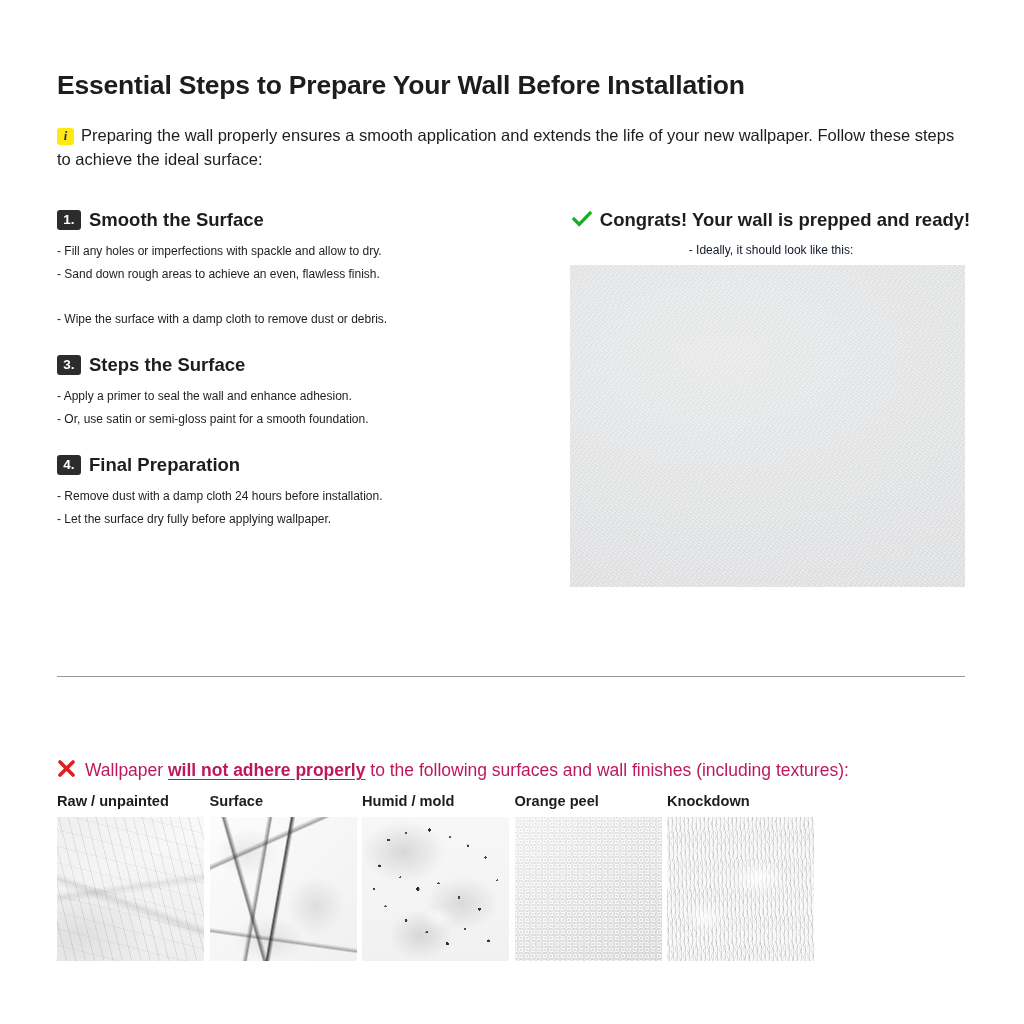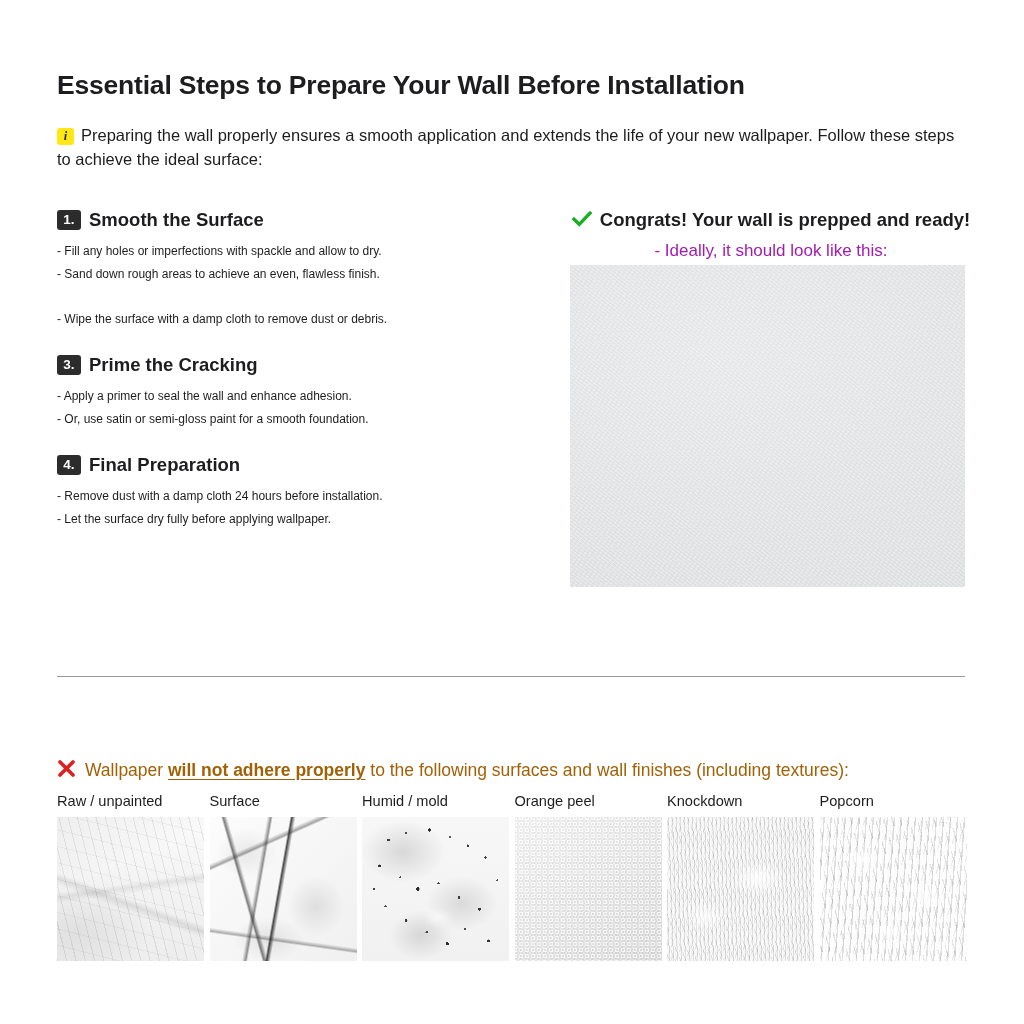--- a/index.html
+++ b/index.html
@@ -121,23 +121,23 @@
     line-height: 24px;
     white-space: nowrap;
   }
   .check-icon {
     display: inline-block;
     width: 20px;
     margin-right: 8px;
     vertical-align: -1px;
   }
   .ok-sub {
-    font-size: 17px;
+    font-size: 12px;
     line-height: 23px;
-    color: #a21caf;
+    color: #0f172a;
     margin-top: 6px;
     white-space: nowrap;
   }
 
   
   .good-wall {
     position: absolute;
     left: 570px;
     top: 265px;
     width: 395px;
@@ -166,21 +166,21 @@
     background: #9b9b9b;
   }
 
   
   .bad-head {
     position: absolute;
     left: 57px;
     top: 758px;
     font-size: 17.5px;
     font-weight: 700;
-    color: #a16207;
+    color: #be185d;
     line-height: 24px;
     white-space: nowrap;
   }
   .x-icon {
     display: inline-block;
     width: 19px;
     margin-right: 9px;
     vertical-align: -2px;
   }
   .bad-head .underline { text-decoration: underline; text-underline-offset: 2.5px; }
@@ -194,20 +194,21 @@
     display: flex;
     gap: 5.5px;
   }
   .thumb { width: 147px; }
   .thumb-label {
     font-size: 14.6px;
     line-height: 18px;
     color: #1d1d1f;
     margin-bottom: 7px;
     white-space: nowrap;
+    font-weight: bold;
   }
   .thumb-img {
     width: 147px;
     height: 144px;
     position: relative;
     overflow: hidden;
     background: #f4f4f4;
   }
 
   
@@ -369,21 +370,21 @@
       <div class="step-line">- Fill any holes or imperfections with spackle and allow to dry.</div>
       <div class="step-line">- Sand down rough areas to achieve an even, flawless finish.</div>
     </div>
 
     <div class="step">
       <div class="step-line">- Wipe the surface with a damp cloth to remove dust or debris.</div>
     </div>
 
     <div class="step">
       <div class="step-head">
-        <span class="num-badge">3.</span><span>Prime the Cracking</span>
+        <span class="num-badge">3.</span><span>Steps the Surface</span>
       </div>
       <div class="step-line">- Apply a primer to seal the wall and enhance adhesion.</div>
       <div class="step-line">- Or, use satin or semi-gloss paint for a smooth foundation.</div>
     </div>
 
     <div class="step">
       <div class="step-head">
         <span class="num-badge">4.</span><span>Final Preparation</span>
       </div>
       <div class="step-line">- Remove dust with a damp cloth 24 hours before installation.</div>
@@ -435,20 +436,16 @@
     <div class="thumb">
       <div class="thumb-label">Orange peel</div>
       <div class="thumb-img tex-orange"></div>
     </div>
 
     <div class="thumb">
       <div class="thumb-label">Knockdown</div>
       <div class="thumb-img tex-knock"></div>
     </div>
 
-    <div class="thumb">
-      <div class="thumb-label">Popcorn</div>
-      <div class="thumb-img tex-pop"></div>
-    </div>
 
   </div>
 
 </div>
 
 </body></html>

